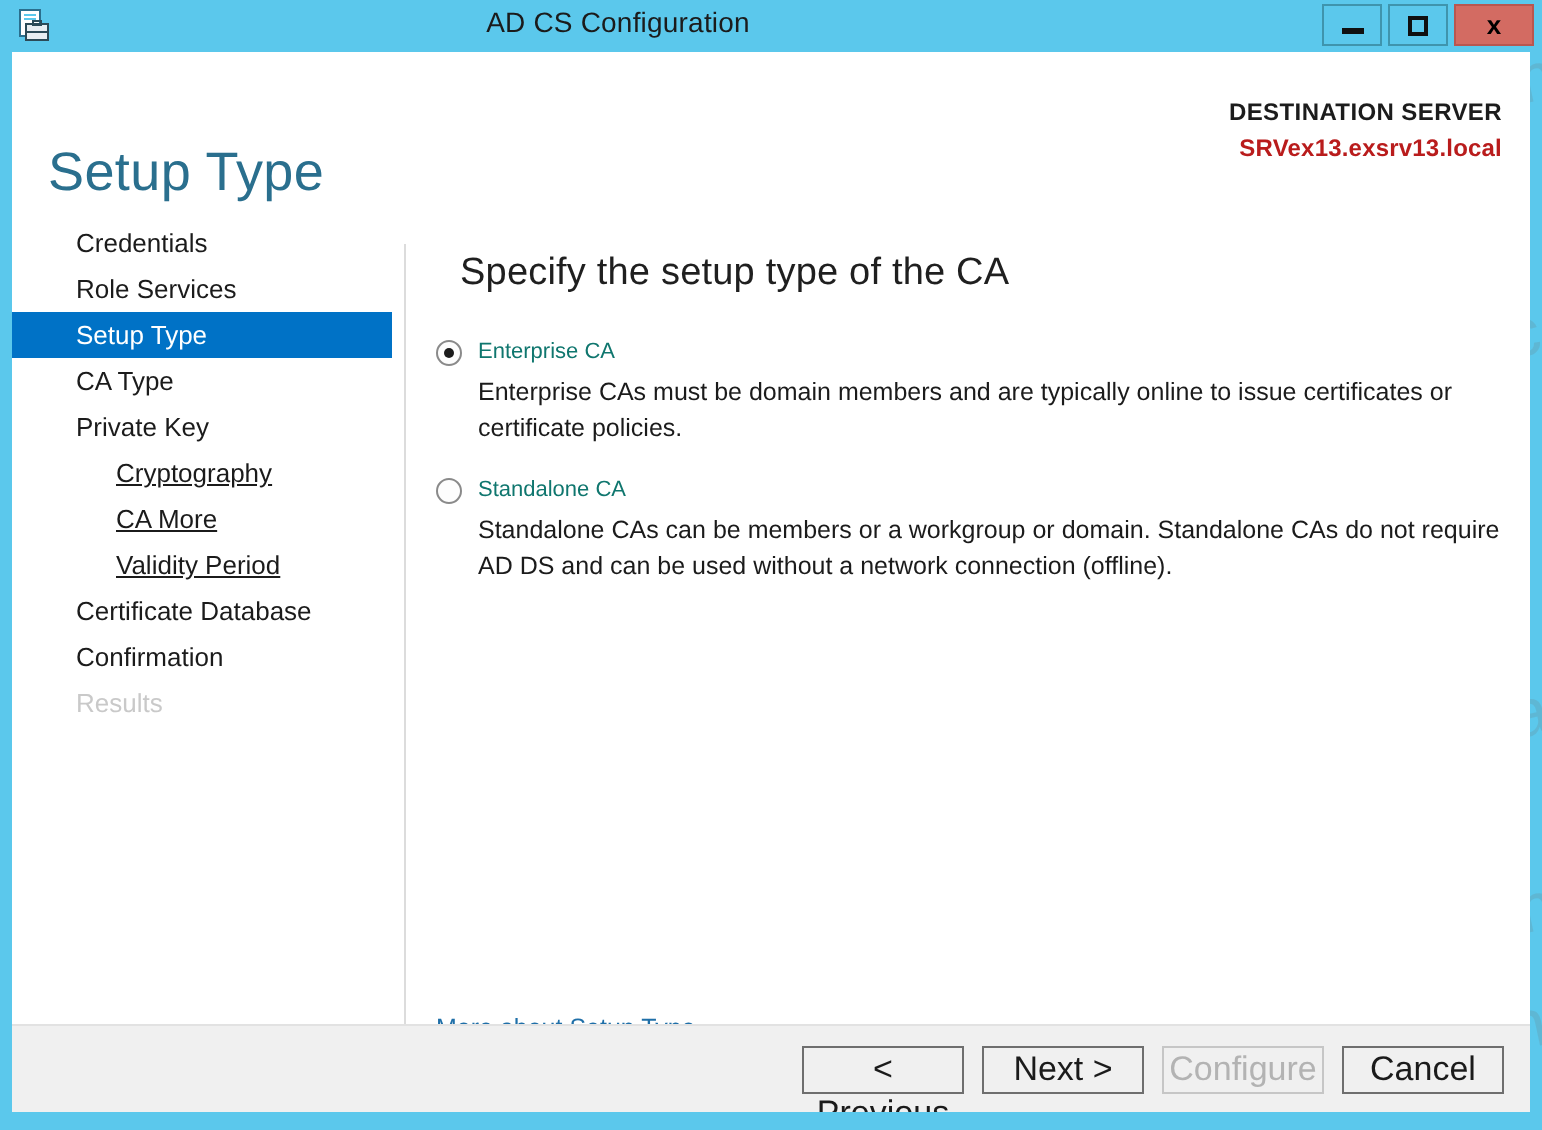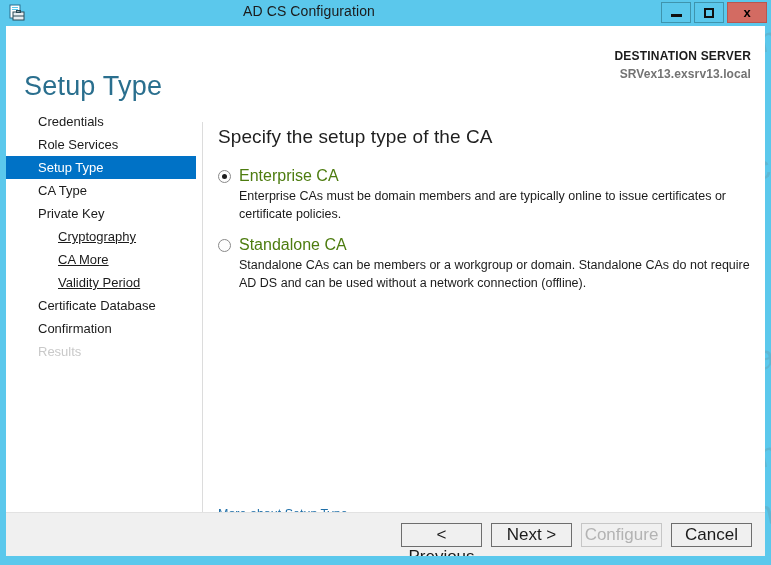--- a/index.html
+++ b/index.html
@@ -107,21 +107,21 @@
   }
   .dest-label {
     font-size: 12px;
     font-weight: bold;
     color: #1c1c1c;
     letter-spacing: .2px;
   }
   .dest-server {
     font-size: 12px;
     font-weight: bold;
-    color: #737373;
+    color: #b91c1c;
     letter-spacing: .1px;
   }
 
   
   .nav {
     position: absolute;
     left: 0; top: 84px;
     width: 190px;
   }
   .nav-item {
@@ -152,21 +152,21 @@
   
   .content {
     position: absolute;
     left: 212px; top: 100px;
     width: 532px;
   }
   .content-heading {
     font-size: 19px;
     color: #1f1f1f;
     font-weight: normal;
-    margin: 0 0 20px 0;
+    margin: 0 0 20px 12px;
     letter-spacing: .1px;
   }
   .intro-text {
     font-size: 12.5px;
     color: #1b1b1b;
     line-height: 18px;
     width: 527px;
     margin-bottom: 18px;
   }
 
@@ -191,22 +191,22 @@
   }
   .radio.checked::after {
     content: "";
     position: absolute;
     left: 3px; top: 3px;
     width: 5px; height: 5px;
     border-radius: 50%;
     background: #1b1b1b;
   }
   .option-label {
-    font-size: 16px;
-    color: #4d7c0f;
+    font-size: 11px;
+    color: #0f766e;
     line-height: 16px;
   }
   .option-desc {
     font-size: 12.5px;
     color: #1b1b1b;
     line-height: 18px;
     margin: 3px 0 0 21px;
     width: 519px;
   }
 

